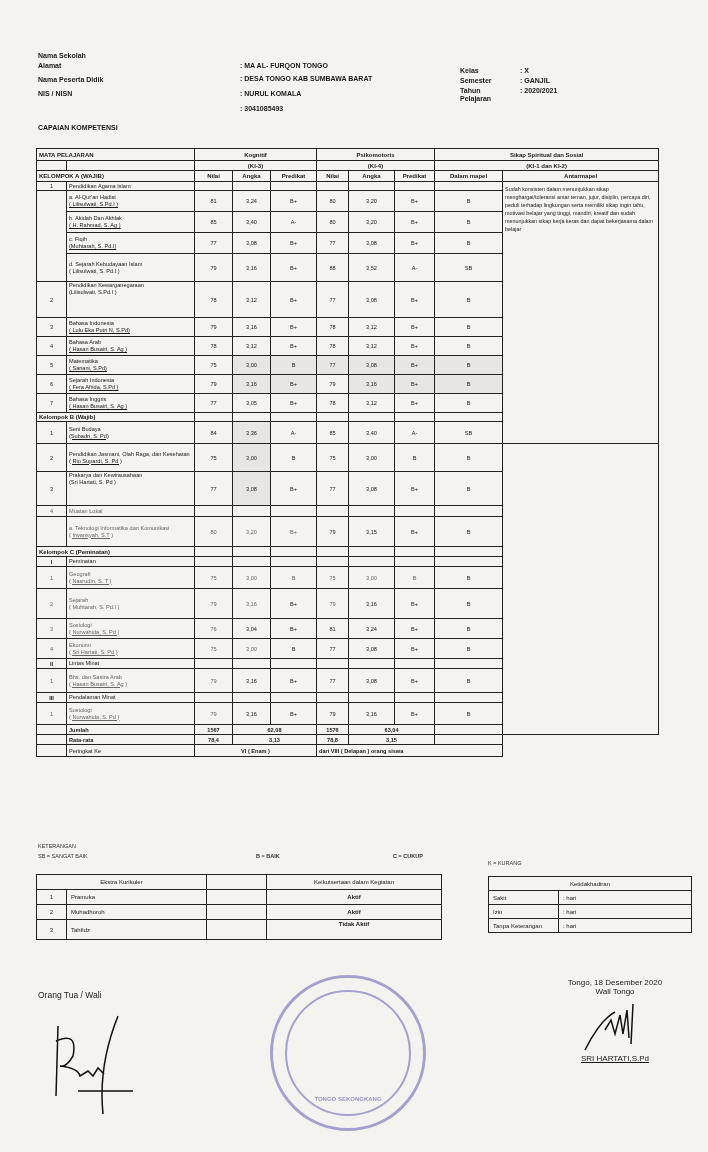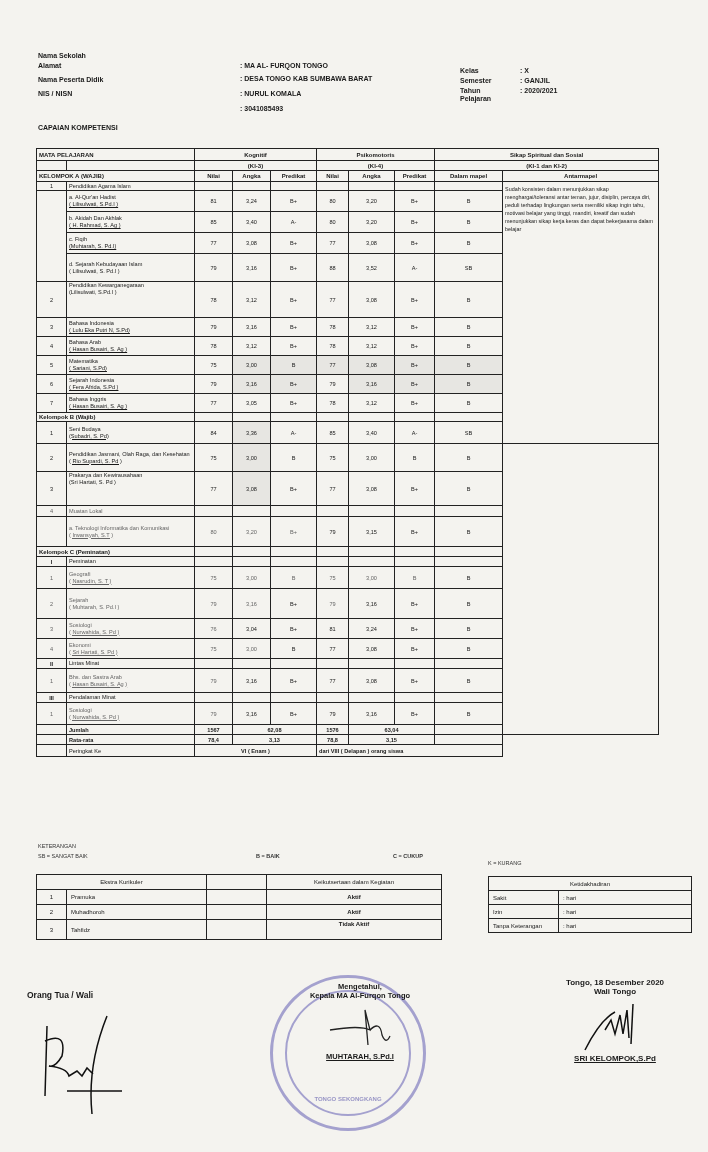--- a/index.html
+++ b/index.html
@@ -36,22 +36,22 @@
 
   table.ekstra {
     position:absolute; left:36px; top:874px; width:406px; border-collapse:collapse; font-size:6px;
   }
   table.ekstra td { border:1px solid #222; padding:1px 4px; height:12px; }
   table.absen {
     position:absolute; left:488px; top:876px; width:204px; border-collapse:collapse; font-size:6px;
   }
   table.absen td { border:1px solid #222; padding:1px 4px; height:11px; }
 
-  .sign-left { position:absolute; left:27px; top:990px; font-size:8.5px; font-weight:bold; }
-  .sign-right { position:absolute; left:540px; top:978px; font-size:8px; font-weight:bold; text-align:center; width:150px; }
+  .sign-left { position:absolute; left:38px; top:990px; font-size:8.5px; font-weight:normal; }
+  .sign-right { position:absolute; left:540px; top:978px; font-size:8px; font-weight:normal; text-align:center; width:150px; }
   .sign-mid { position:absolute; left:290px; top:982px; font-size:7.5px; font-weight:bold; text-align:center; width:140px; }
   .stamp { position:absolute; left:270px; top:975px; width:150px; height:150px; border:3px solid #8a86c4; border-radius:50%; opacity:.75; }
   .stamp::after { content:""; position:absolute; left:12px; top:12px; right:12px; bottom:12px; border:2px solid #8a86c4; border-radius:50%; }
   .stamp-text { position:absolute; left:0; right:0; top:66px; text-align:center; color:#7a76b8; font-size:6px; font-weight:bold; }
   .name-line { text-decoration:underline; }
 </style>
 </head>
 <body>
 
 <div class="page">
@@ -513,30 +513,22 @@
   <div class="sign-left">
     <div>Orang Tua / Wali</div>
     <svg width="100" height="110" style="margin-top:6px">
       <path d="M20 20 L18 90 M18 35 Q40 25 35 50 Q28 62 22 60 Q40 62 42 70 L50 65 L55 70 L60 62 L66 68 M80 10 Q60 60 65 108 M40 85 L95 85" stroke="#111" stroke-width="1.5" fill="none"></path>
     </svg>
   </div>
 
   <div class="stamp">
     <div class="stamp-text" style="top:118px">TONGO SEKONGKANG</div>
   </div>
-  <div class="sign-mid">
-    <div>Mengetahui,</div>
-    <div>Kepala MA Al-Furqon Tongo</div>
-    <svg width="80" height="50">
-      <path d="M10 30 Q40 25 50 30 L45 10 L48 45 M50 30 Q60 20 62 35 Q66 45 70 36" stroke="#222" stroke-width="1.3" fill="none"></path>
-    </svg>
-    <div class="name-line">MUHTARAH, S.Pd.I</div>
-  </div>
 
   <div class="sign-right">
     <div>Tongo, 18 Desember 2020</div>
     <div>Wali Tongo</div>
     <svg width="80" height="52" style="margin-top:4px">
       <path d="M10 50 Q25 20 40 12 M30 30 L36 20 L40 34 L45 15 L48 34 L52 10 L54 38 M58 4 L56 44" stroke="#111" stroke-width="1.5" fill="none"></path>
     </svg>
-    <div class="name-line">SRI KELOMPOK,S.Pd</div>
+    <div class="name-line">SRI HARTATI,S.Pd</div>
   </div>
 </div>
 
 </body></html>

